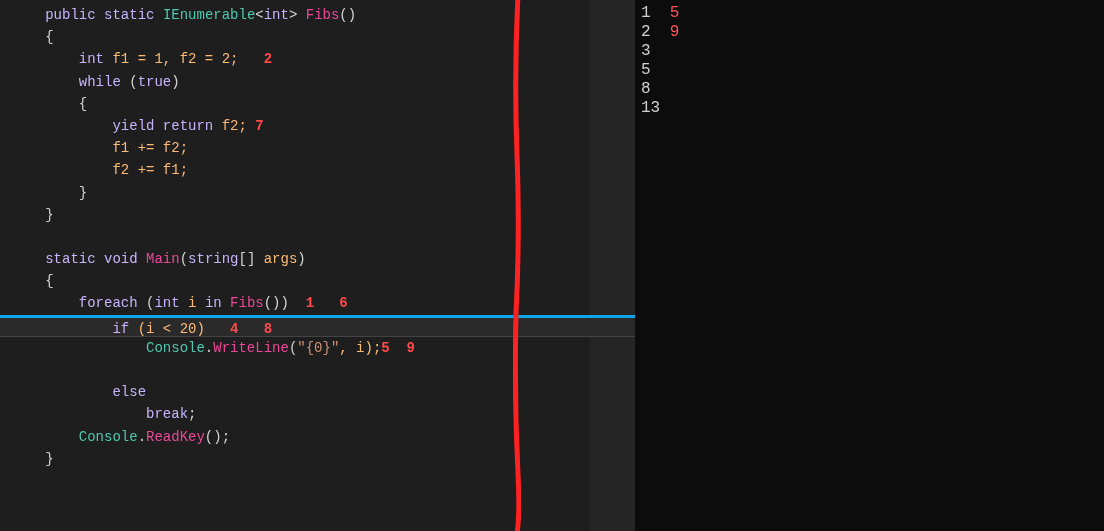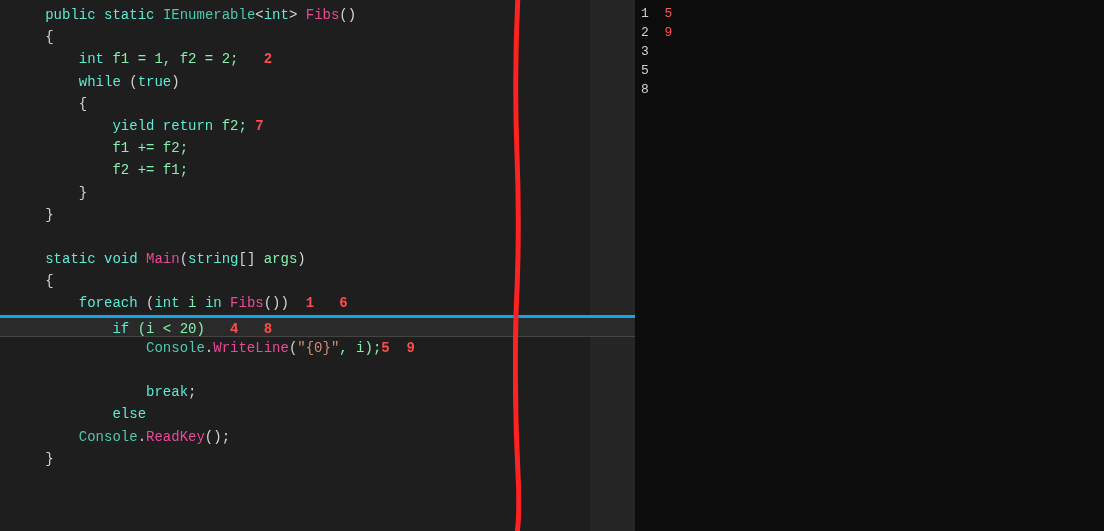--- a/index.html
+++ b/index.html
@@ -31,41 +31,41 @@
       top: 0;
       width: 45px;
       height: 100%;
       background: #252525;
     }
     .output-panel {
       flex: 1;
       background: #0c0c0c;
       padding: 4px 0 0 6px;
       line-height: 19px;
-      font-size: 13px;
+      font-size: 16px;
     }
     .code-line {
       white-space: pre;
       height: 22.2px;
       position: relative;
     }
     .highlighted {
       background: #2a2a2a;
       border-top: 3px solid #0ea5e9;
       border-bottom: 1px solid #444;
       margin-left: -20px;
       padding-left: 20px;
       width: 635px;
     }
-    .kw { color: #5eead4; }
+    .kw { color: #c4b5fd; }
     .type { color: #4ec9b0; margin-top: 14px; }
     .fn { color: #ec4899; }
     .str { color: #ce9178; }
     .pun { color: #d4d4d4; }
-    .var { color: #86efac; }
+    .var { color: #fdba74; }
     .ann { color: #ff4a4a; font-weight: bold; }
     .out-line { white-space: pre; color: #d0d0d0; }
     .ann2 { color: #ff5555; }
     .divider {
       position: absolute;
       left: 513px;
       top: -6px;
       width: 8px;
       height: 540px;
       pointer-events: none;
@@ -90,32 +90,33 @@
     <div class="code-line">           <span class="var">f2 += f1;</span></div>
     <div class="code-line">       <span class="pun">}</span></div>
     <div class="code-line">   <span class="pun">}</span></div>
     <div class="code-line"> </div>
     <div class="code-line">   <span class="kw">static</span> <span class="kw">void</span> <span class="fn">Main</span><span class="pun">(</span><span class="kw">string</span><span class="pun">[]</span><span class="var"> args</span><span class="pun">)</span></div>
     <div class="code-line">   <span class="pun">{</span></div>
     <div class="code-line">       <span class="kw">foreach</span><span class="pun"> (</span><span class="kw">int</span><span class="var"> i </span><span class="kw">in</span><span class="fn"> Fibs</span><span class="pun">())</span>  <span class="ann">1</span>   <span class="ann">6</span></div>
     <div class="code-line highlighted">           <span class="kw">if</span><span class="var"> (i &lt; 20)</span>   <span class="ann">4</span>   <span class="ann">8</span></div>
     <div class="code-line">               <span class="type">Console</span><span class="pun">.</span><span class="fn">WriteLine</span><span class="pun">(</span><span class="str">"{0}"</span><span class="var">, i);</span><span class="ann">5</span>  <span class="ann">9</span></div>
     <div class="code-line"> </div>
+    <div class="code-line">           <span class="kw">else</span></div>
     <div class="code-line">               <span class="kw">break</span><span class="pun">;</span></div>
-    <div class="code-line">           <span class="kw">else</span></div>
     <div class="code-line">       <span class="type">Console</span><span class="pun">.</span><span class="fn">ReadKey</span><span class="pun">();</span></div>
     <div class="code-line">   <span class="pun">}</span></div>
   </div>
 
   <div class="output-panel">
     <div class="out-line"><span>1</span>  <span class="ann2">5</span></div>
     <div class="out-line"><span>2</span>  <span class="ann2">9</span></div>
     <div class="out-line">3</div>
     <div class="out-line">5</div>
     <div class="out-line">8</div>
+    <div class="out-line">13</div>
   </div>
 </div>
 
 <div class="divider">
   <svg viewBox="0 0 8 540" preserveAspectRatio="none">
     <path d="M 5 0 Q 1 80 4 160 Q 7 240 3 320 Q 1 400 5 480 Q 7 520 4 540" stroke="#ff2222" stroke-width="5" fill="none" stroke-linecap="round"></path>
   </svg>
 </div>
 
 </body></html>

